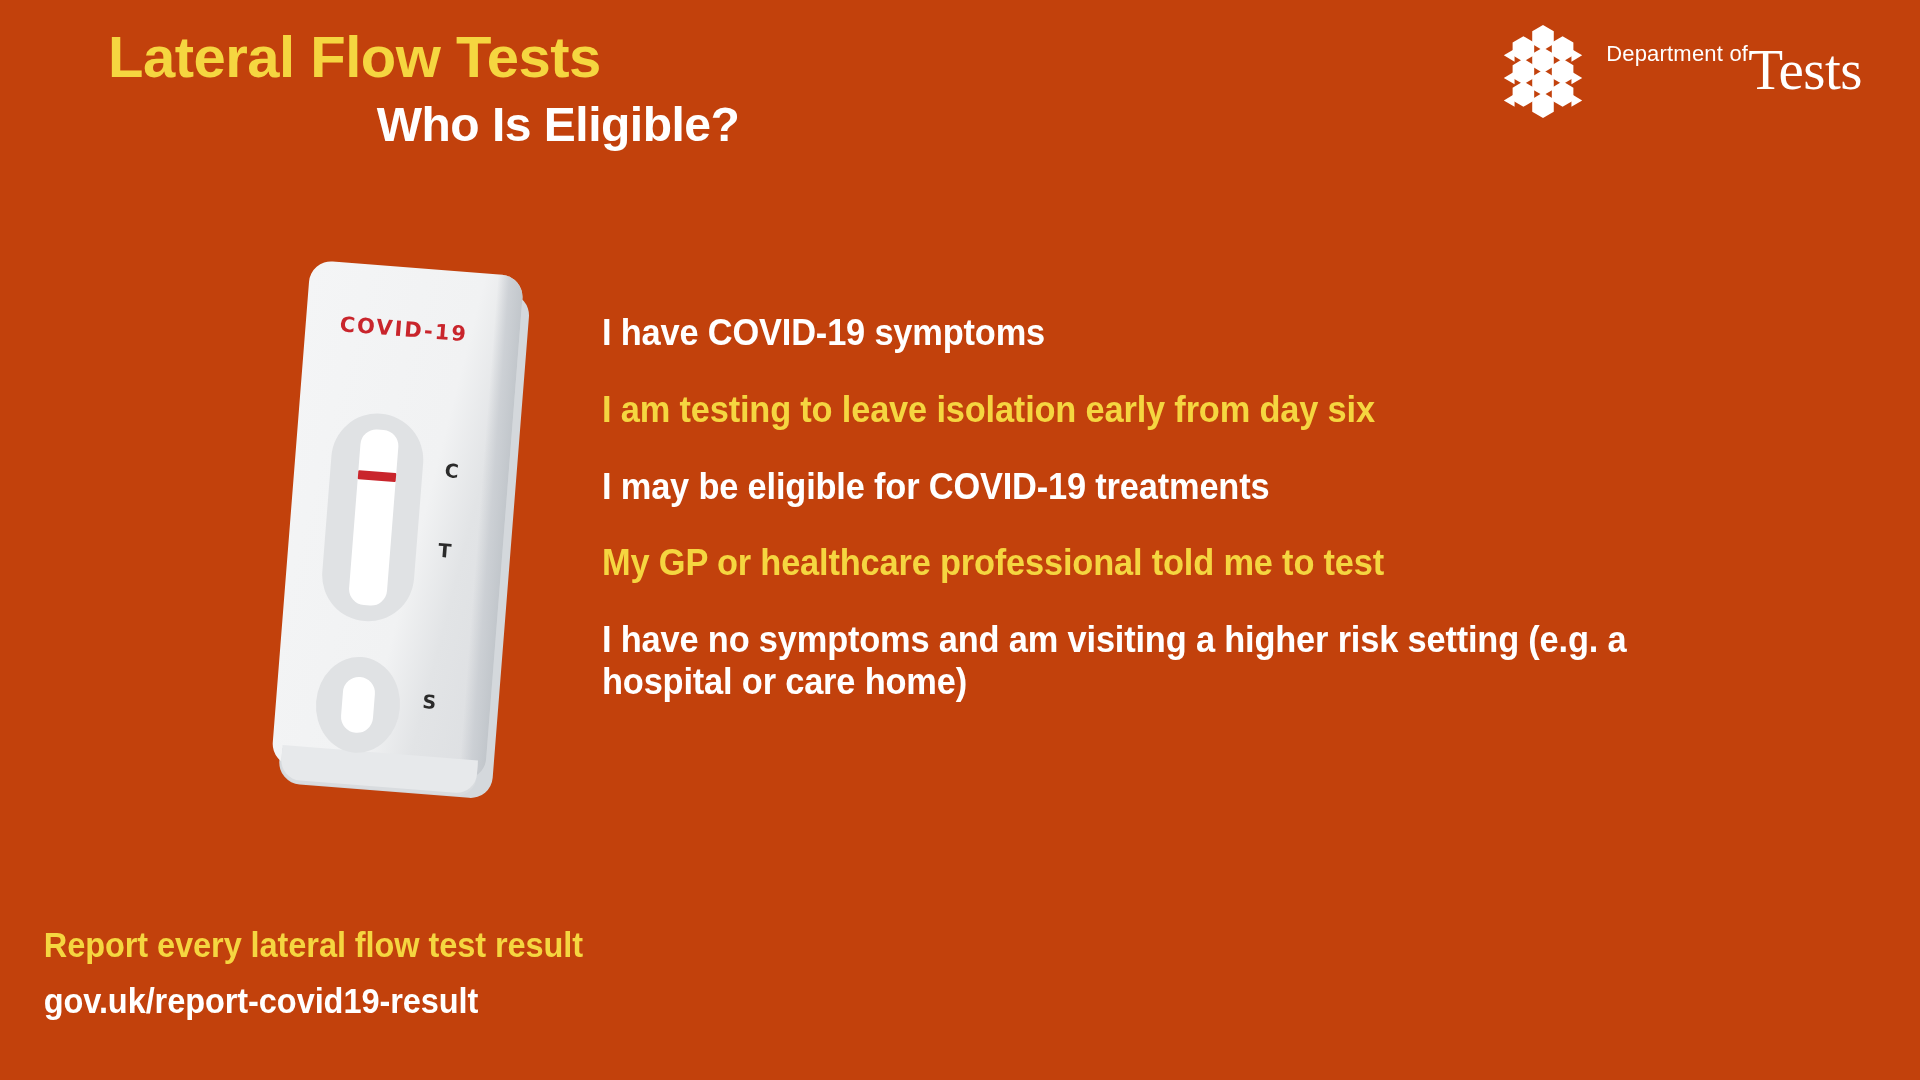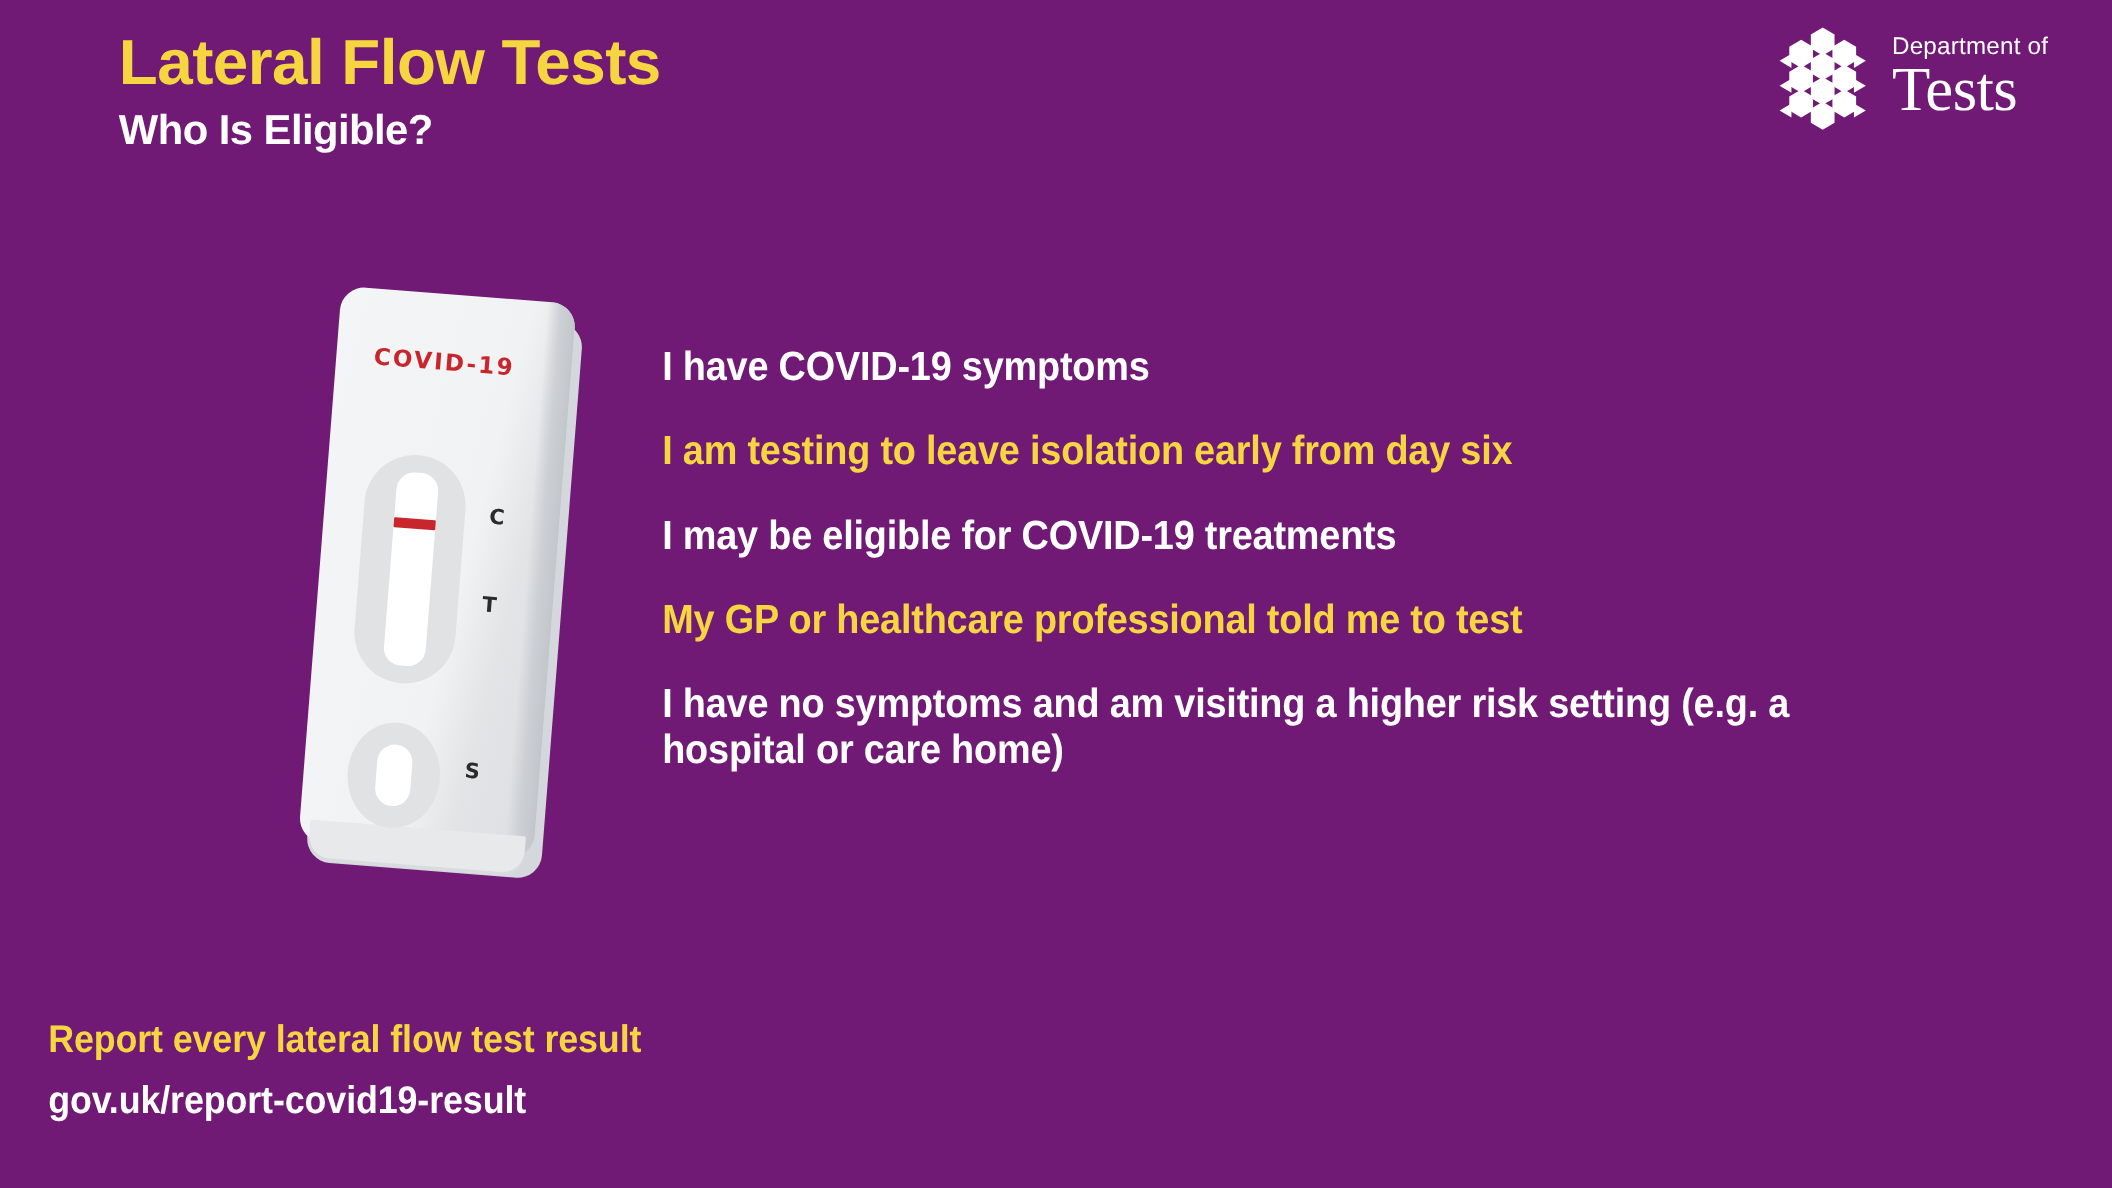--- a/index.html
+++ b/index.html
@@ -13,68 +13,69 @@
     height: 1080px;
     overflow: hidden;
     font-family: "Liberation Sans", sans-serif;
     -webkit-font-smoothing: antialiased;
   }
 
   #slide {
     position: relative;
     width: 1920px;
     height: 1080px;
-    background: #701a75;
+    background: #c2410c;
     overflow: hidden;
   }
 
   
   #header-block {
     position: absolute;
     left: 108px;
     top: 26px;
     width: 900px;
   }
   #title-main {
     font-size: 58px;
     font-weight: bold;
     color: #f5d640;
     letter-spacing: -0.5px;
     line-height: 1.08;
     margin: 0;
     white-space: nowrap;
   }
   #title-sub {
-    font-size: 38px;
+    font-size: 48px;
     font-weight: bold;
     color: #ffffff;
     letter-spacing: -0.5px;
     line-height: 1.1;
     margin: 10px 0 0 0;
     white-space: nowrap;
+    text-align: center;
   }
 
   
   #logo {
     position: absolute;
     right: 58px;
     top: 20px;
     display: flex;
     align-items: center;
     gap: 14px;
     height: 104px;
   }
   #logo-mark {
     width: 98px;
     height: 98px;
     flex: 0 0 auto;
   }
   #logo-text {
     display: flex;
-    flex-direction: column;
+    flex-direction: row;
     justify-content: flex-start;
     line-height: 1;
     padding-bottom: 4px;
   }
   #logo-dept {
     font-family: "Liberation Sans", sans-serif;
     font-size: 22px;
     font-weight: 400;
     color: #ffffff;
     letter-spacing: 0.2px;

